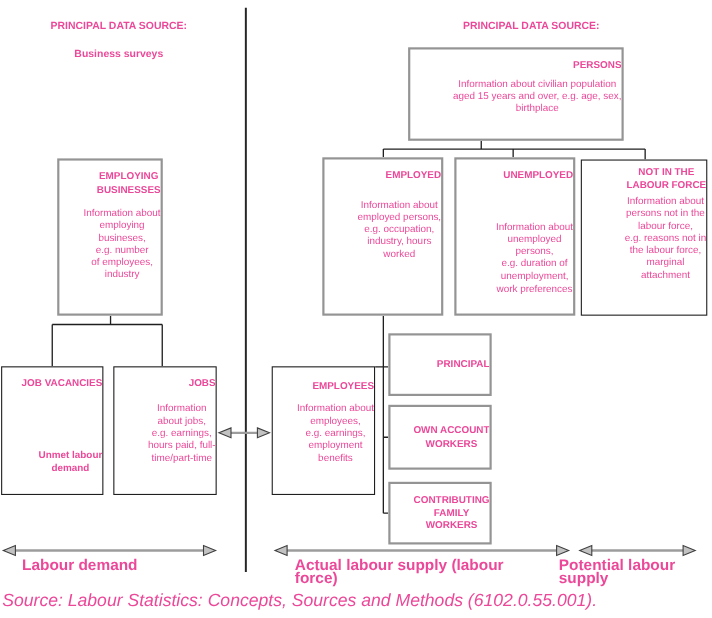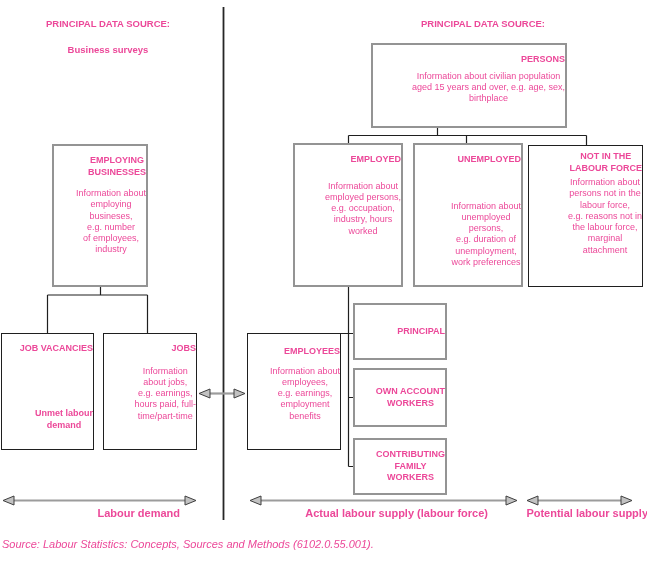--- a/index.html
+++ b/index.html
@@ -29,24 +29,24 @@
   #employed .b, #unemployed .b { margin-top:15px; }
   #nitlf .t { margin-top:5px; }
   #nitlf .b { margin-top:3px; }
   #employees .t { margin-top:12px; }
   #employees .b { margin-top:8px; }
   #jobs .b { margin-top:11px; }
   #job-vacancies .f { margin-bottom:18px; }
   .vcenter { justify-content:center; }
   .vcenter .t { margin-top:0; }
   .axis-label {
-    position:absolute; text-align:right; font-weight:bold; font-size:11px; line-height:12px;
+    position:absolute; text-align:left; font-weight:bold; font-size:14px; line-height:12px;
   }
   .source {
-    position:absolute; left:2px; top:538px; font-style:italic; font-size:11px;
+    position:absolute; left:2px; top:538px; font-style:italic; font-size:16px;
   }
 </style>
 </head>
 <body>
 
 <div id="canvas">
 
   <svg id="wires" viewBox="0 0 647 562" xmlns="http://www.w3.org/2000/svg">
 
     <line x1="223.5" y1="7" x2="223.5" y2="520" stroke="#262626" stroke-width="1.8"></line>

